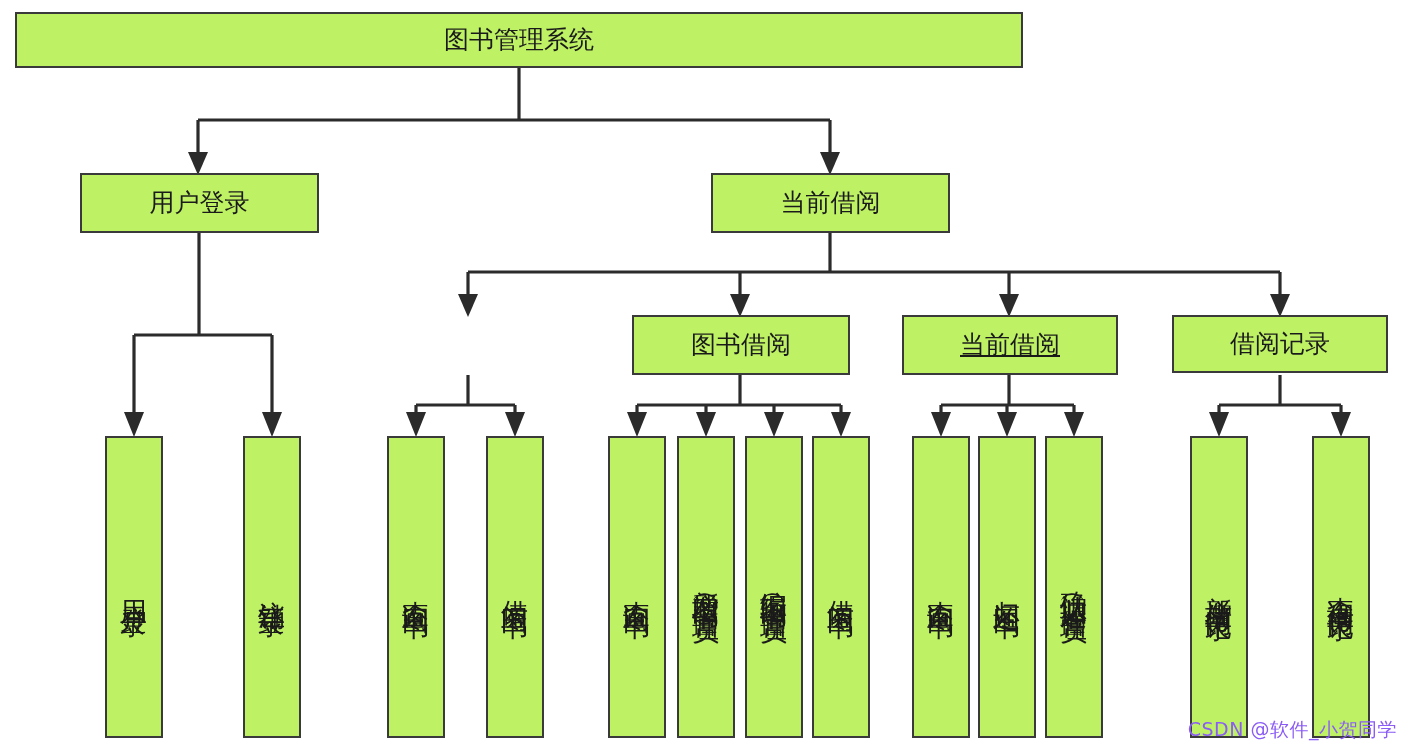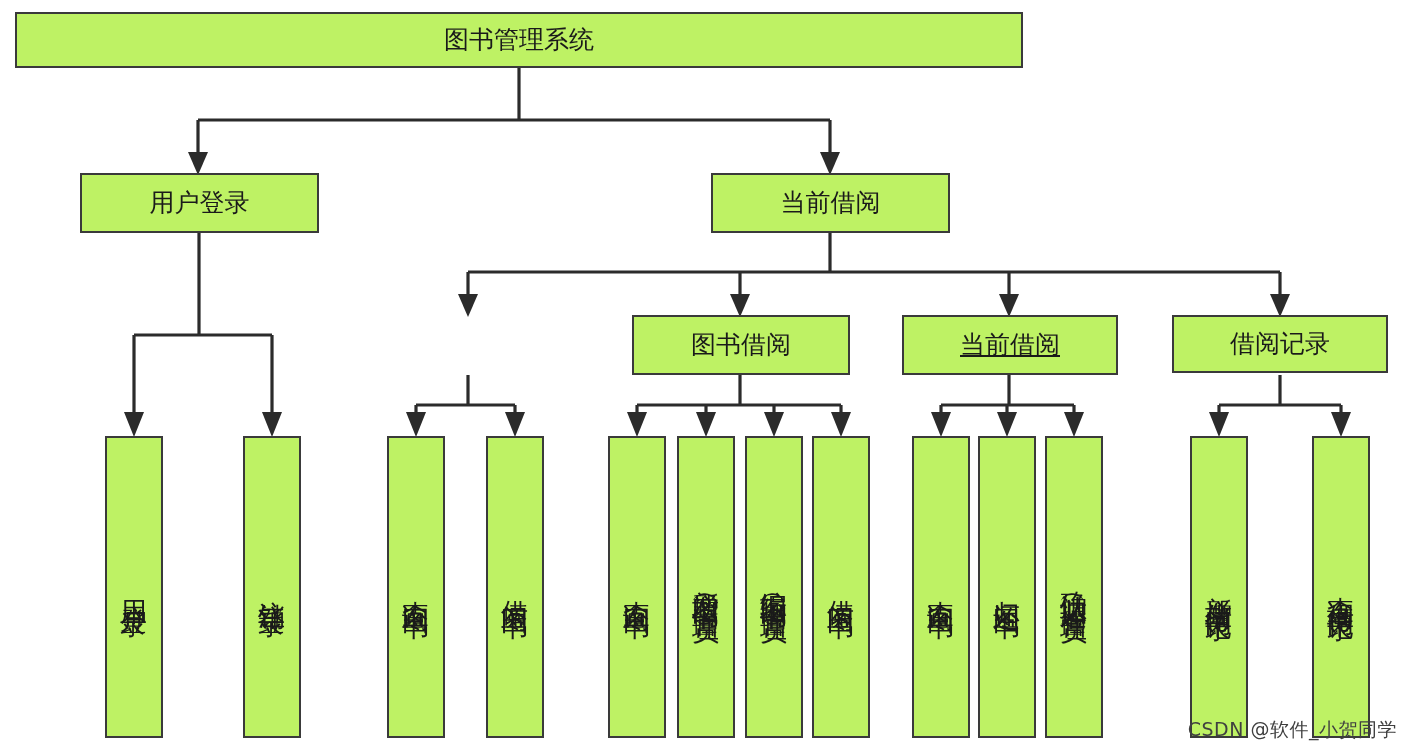--- a/index.html
+++ b/index.html
@@ -54,21 +54,21 @@
     font-size: 27px;
     letter-spacing: 4px;
     line-height: 1;
     white-space: nowrap;
   }
   .watermark {
     position: absolute;
     right: 8px;
     bottom: 4px;
     font-size: 19px;
-    color: #404040;
+    color: #8b5cf6;
     letter-spacing: 0.5px;
     z-index: 3;
     white-space: nowrap;
   }
 </style>
 </head>
 <body>
 
 <div id="canvas">
 

